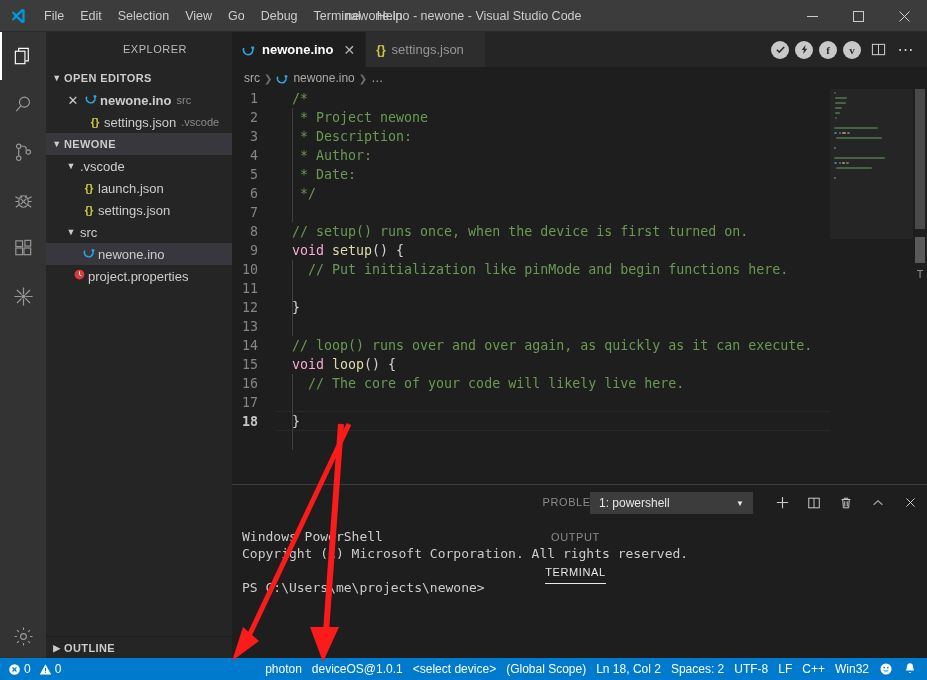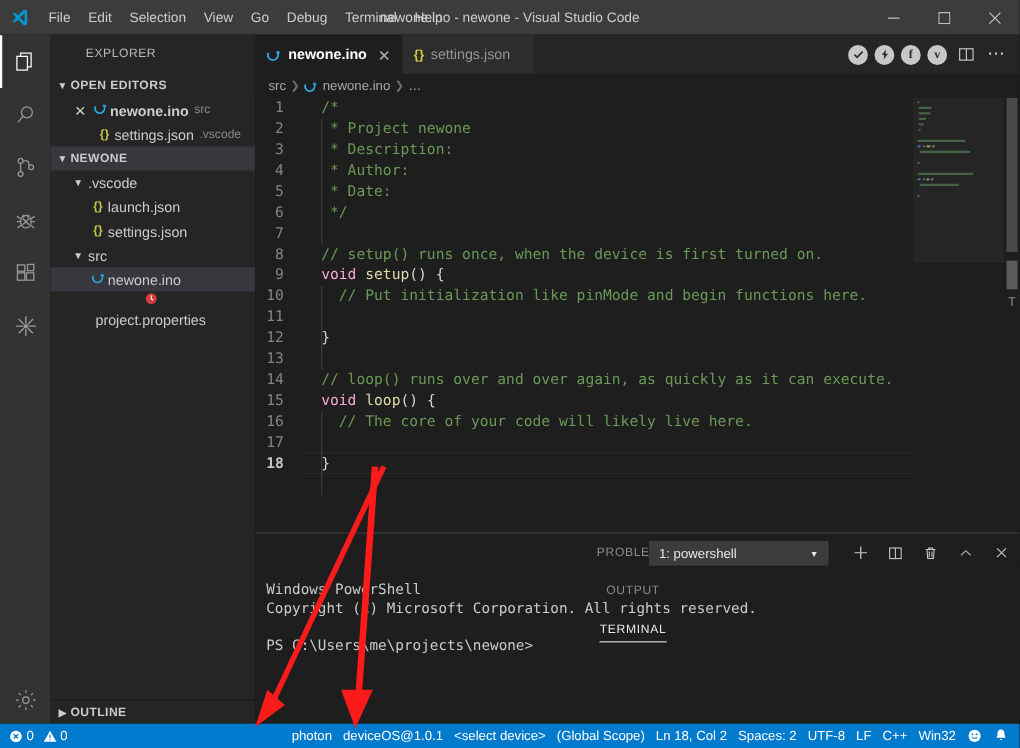--- a/index.html
+++ b/index.html
@@ -49,21 +49,21 @@
   }
   .act-spacer { flex: 1; }
 
   
   .sidebar {
     position: absolute; top: 32px; left: 46px; width: 186px; bottom: 22px;
     background: #252526; font-size: 12px; color: #cccccc;
   }
   .sb-title {
     height: 35px; line-height: 35px; padding-left: 32px;
-    font-size: 11px; color: #bbbbbb; letter-spacing: .5px;
+    font-size: 11px; color: #bbbbbb; letter-spacing: .5px; text-align: center;
   }
   .sec-header {
     height: 22px; display: flex; align-items: center;
     font-size: 11px; font-weight: bold; color: #cccccc; letter-spacing: .4px;
     padding-left: 4px;
   }
   .sec-header.shaded { background: #37373d; }
   .twisty { width: 14px; text-align: center; font-size: 9px; color: #cccccc; display: inline-block; }
   .row {
     height: 22px; display: flex; align-items: center; font-size: 13px;
@@ -337,21 +337,21 @@
     </div>
     <div class="row selected" style="padding-left:34px;">
       <span class="ico">
         <svg width="13" height="13" viewBox="0 0 16 16">
             <circle cx="7" cy="8" r="5.3" fill="none" stroke="#2aa8e0" stroke-width="1.9" stroke-dasharray="22 10" transform="rotate(-40 7 8)"></circle>
             <path d="M11.2 5.5h3M12.7 4v3" stroke="#2aa8e0" stroke-width="1.5"></path>
           </svg>
       </span>
       <span>newone.ino</span>
     </div>
-    <div class="row" style="padding-left:0;flex-direction:column;">
+    <div class="row" style="padding-left:24px;">
       <span class="ico">
         <svg width="13" height="13" viewBox="0 0 16 16">
             <circle cx="8" cy="8" r="6" fill="#d63c3c"></circle>
             <path d="M8 4.3v4l2.3 1.4" stroke="#ffffff" stroke-width="1.2" fill="none"></path>
           </svg>
       </span>
       <span>project.properties</span>
     </div>
 
     <div class="outline-sec">

